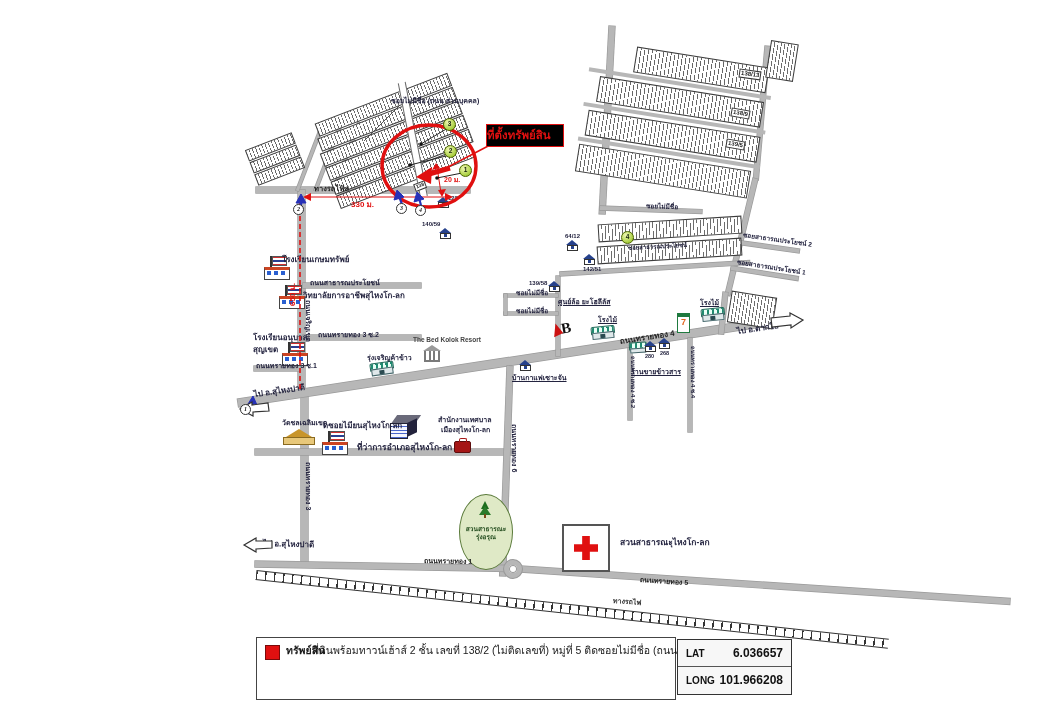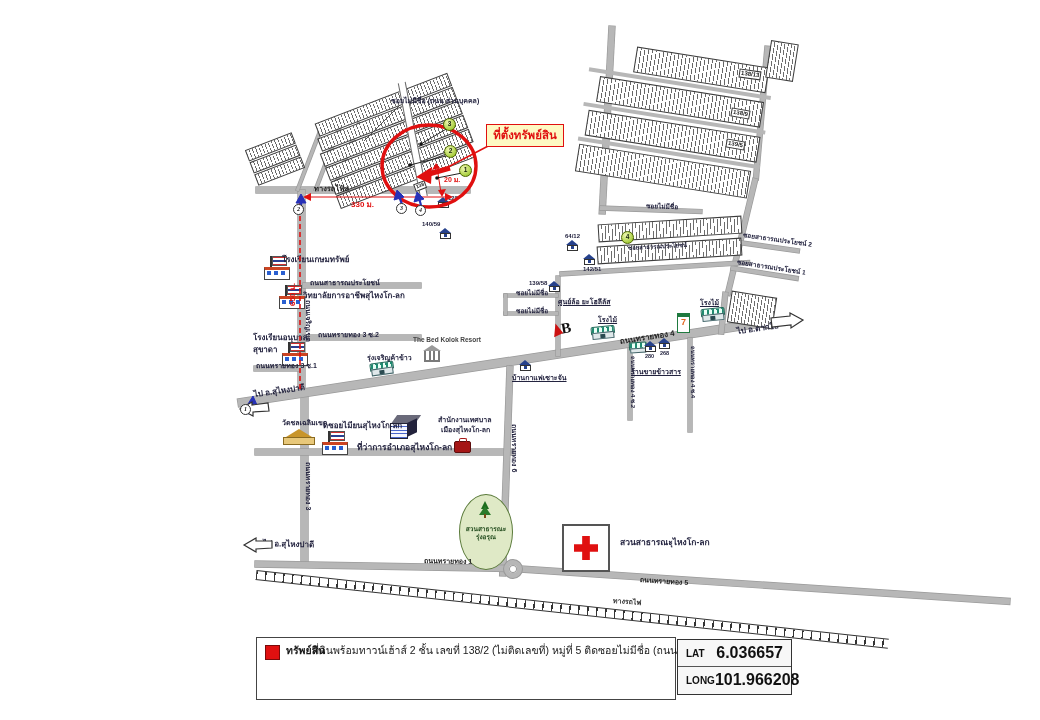--- a/index.html
+++ b/index.html
@@ -59,31 +59,31 @@
   .office3d .otop{position:absolute;left:4px;top:0;width:24px;height:9px;background:#6a6a7a;transform:skewX(-35deg);}
   .office3d .ofront{position:absolute;left:0;top:8px;width:16px;height:14px;background:#f4f6ff;border:1px solid #223;
     background-image:repeating-linear-gradient(180deg,transparent 0 2.5px,#4a66cc 2.5px 3.5px);}
   .office3d .oside{position:absolute;left:17px;top:8px;width:10px;height:14px;background:#23233c;transform:skewY(-25deg);transform-origin:left top;}
   .bstone{position:absolute;width:20px;height:20px;transform:rotate(-10deg);font:900 15px/20px "Liberation Serif",serif;color:#111;text-align:center;}
   .bstone:before{content:"";position:absolute;left:-5px;top:4px;border-left:7px solid transparent;border-right:3px solid transparent;border-bottom:12px solid #cc1111;transform:rotate(-15deg);}
   .rab{position:absolute;width:8px;height:8px;border-radius:50%;background:#fff;border:5px solid #b7b7b7;box-shadow:0 0 0 1px #999,inset 0 0 0 1px #999;}
   .rail{position:absolute;height:8px;border-top:1.4px solid #333;border-bottom:1.4px solid #333;
         background:repeating-linear-gradient(90deg,#333 0 1.4px,transparent 1.4px 9px);transform-origin:left center;}
   .callout{position:absolute;border:1.6px solid #e01010;color:#e01010;font:700 11.5px/20px "Liberation Sans",sans-serif;
-           text-align:center;background:#fef9c3;z-index:25;}
+           text-align:left;background:#000000;z-index:25;}
   .gr-row{position:absolute;border:1px solid #3c3c3c;background:repeating-linear-gradient(90deg,#fff 0 3px,#666 3px 3.8px);}
   .gr-road{position:absolute;background:#b7b7b7;}
   .legendbox{position:absolute;border:1px solid #444;background:#fff;}
   .legend-red{position:absolute;background:#e01010;border:1px solid #7a0a0a;}
   .ltext{position:absolute;font:400 10.5px/1.2 "Liberation Sans",sans-serif;color:#1a1a1a;white-space:nowrap;}
   .coordbox{position:absolute;border:1.3px solid #333;background:#f7f7f7;}
   .coordrow{height:26px;display:flex;justify-content:space-between;align-items:center;padding:0 8px;
             font:700 10px "Liberation Sans",sans-serif;color:#111;}
   .coordrow+.coordrow{border-top:1px solid #555;}
-  .coordrow .val{font-weight:600;font-size:16px;}
+  .coordrow .val{font-weight:600;font-size:12px;}
   svg{position:absolute;left:0;top:0;pointer-events:none;z-index:20;}
 </style>
 </head>
 <body>
 
 <div id="canvas">
 
   <div class="road" style="left:256px;top:187px;width:214px;height:6px;"></div>
   <div class="road" style="left:298px;top:190px;width:7px;height:205px;"></div>
   <div class="road" style="left:301px;top:392px;width:7px;height:175px;"></div>
@@ -353,21 +353,21 @@
   <div class="lbl ro f65" style="left:743px;top:231px;transform:rotate(8deg);">ซอยสาธารณประโยชน์ 2</div>
   <div class="lbl ro f65" style="left:737px;top:258px;transform:rotate(9deg);">ซอยสาธารณประโยชน์ 1</div>
   <div class="lbl f65" style="left:516px;top:289px;">ซอยไม่มีชื่อ</div>
   <div class="lbl f65" style="left:516px;top:307px;">ซอยไม่มีชื่อ</div>
   <div class="lbl ro f65" style="left:646px;top:202px;transform:rotate(2deg);">ซอยไม่มีชื่อ</div>
   <div class="lbl ro f6" style="left:628px;top:245px;transform:rotate(-3deg);">ซอยสาธารณประโยชน์</div>
 
   <div class="lbl f8" style="left:282px;top:255px;">โรงเรียนเกษมทรัพย์</div>
   <div class="lbl f8" style="left:303px;top:291px;">วิทยาลัยการอาชีพสุไหงโก-ลก</div>
   <div class="lbl f8" style="left:253px;top:333px;">โรงเรียนอนุบาล</div>
-  <div class="lbl f8" style="left:253px;top:345px;">สุขาดา</div>
+  <div class="lbl f8" style="left:253px;top:345px;">สุญเขต</div>
   <div class="lbl f8" style="left:323px;top:421px;">ดซอยไมียนสุไหงโก-ลก</div>
   <div class="lbl f7" style="left:282px;top:419px;">วัดชลเฉลิมเขต</div>
   <div class="lbl f85" style="left:357px;top:443px;">ที่ว่าการอำเภอสุไหงโก-ลก</div>
   <div class="lbl f7" style="left:438px;top:416px;">สำนักงานเทศบาล</div>
   <div class="lbl f7" style="left:441px;top:426px;">เมืองสุไหงโก-ลก</div>
   <div class="lbl f7" style="left:367px;top:354px;">รุ่งเจริญค้าข้าว</div>
   <div class="lbl f65" style="left:413px;top:336px;color:#444;">The Bed Kolok Resort</div>
   <div class="lbl f7 u" style="left:558px;top:298px;">ศูนย์ล้อ ยะโฮลีลัส</div>
   <div class="lbl f7 u" style="left:598px;top:316px;">โรงไม้</div>
   <div class="lbl f7 u" style="left:700px;top:299px;">โรงไม้</div>

